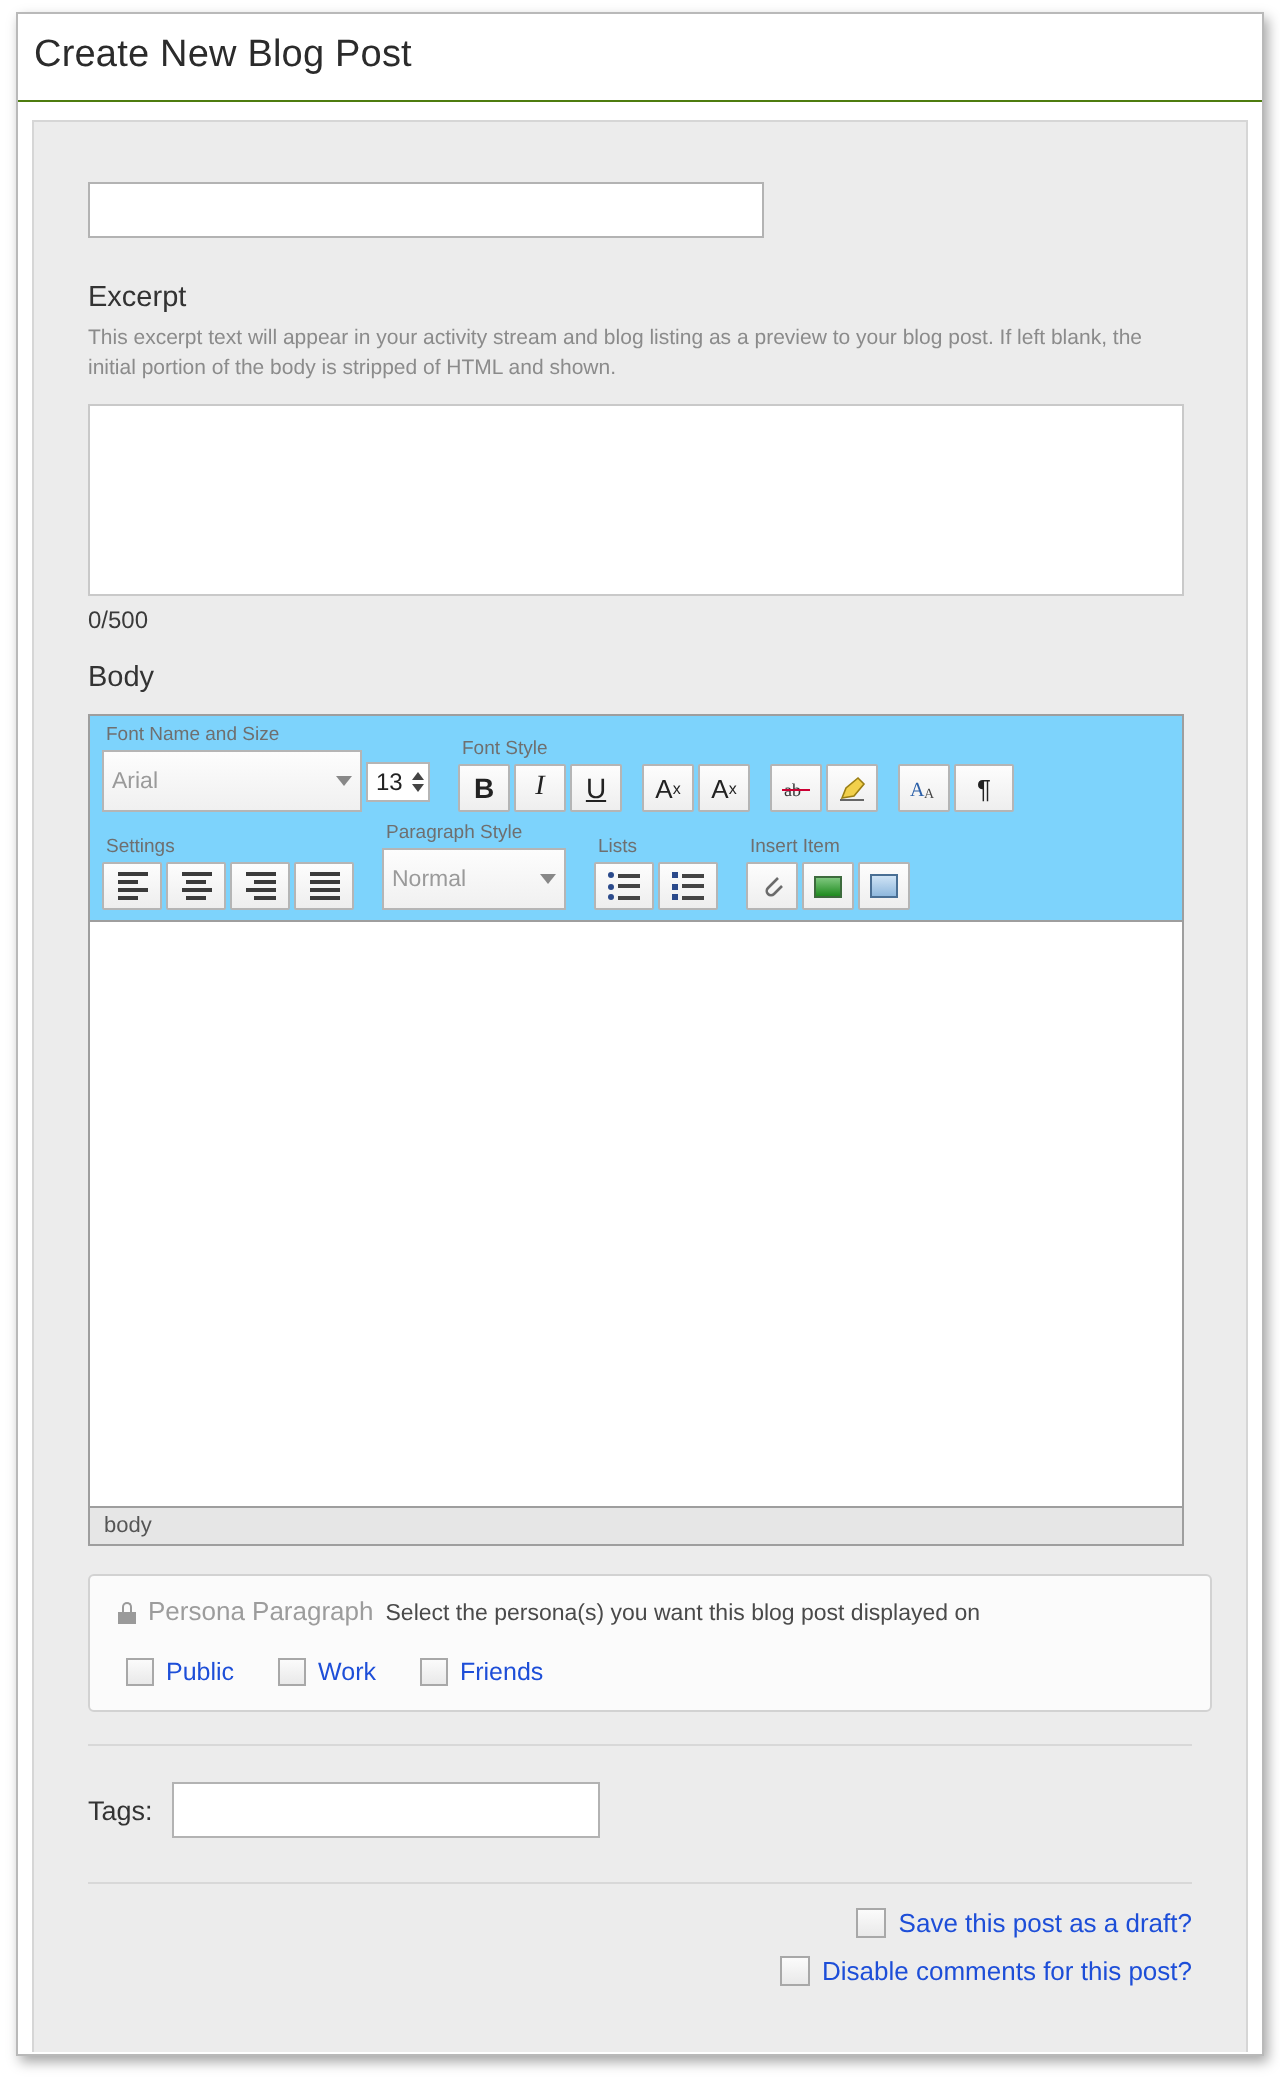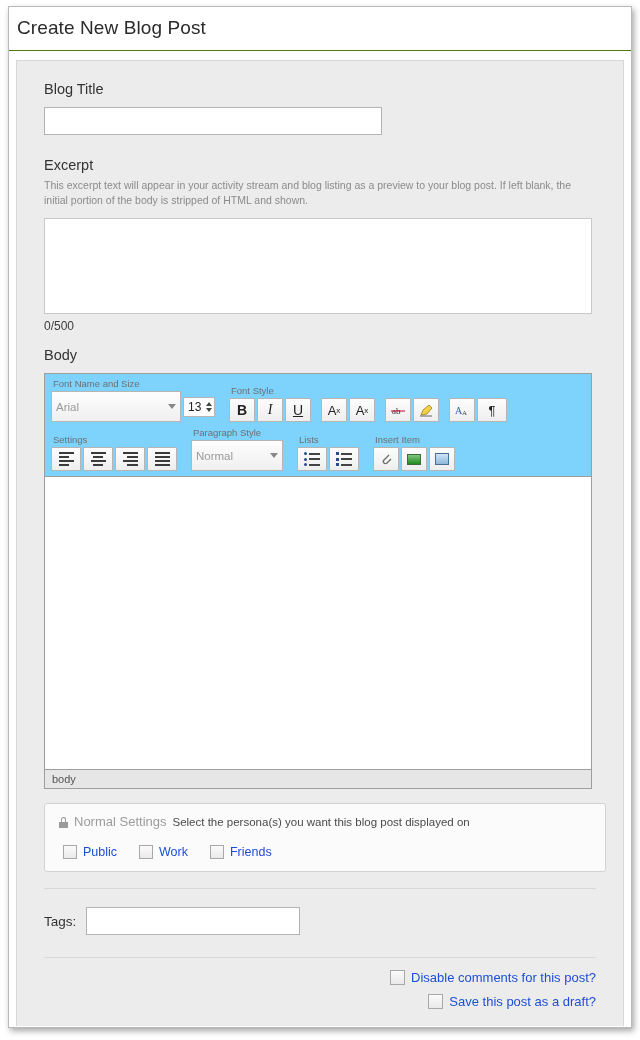--- a/index.html
+++ b/index.html
@@ -241,21 +241,20 @@
 <div class="page">
   <div class="window">
 
     <div class="titlebar">
       <h1>Create New Blog Post</h1>
     </div>
 
     <div class="content">
 
       <div class="field-block" style="padding-top:20px;">
-        <div class="label">Blog Title</div>
         <input class="title-input" type="text" placeholder="" style="">
       </div>
 
       <div class="field-block" style="padding-top:22px;">
         <div class="label">Excerpt</div>
         <p class="sublabel">This excerpt text will appear in your activity stream and blog listing as a preview to your blog post. If left blank, the initial portion of the body is stripped of HTML and shown.</p>
         <textarea class="excerpt-area" placeholder="" style=""></textarea>
         <div class="counter">0/500</div>
       </div>
 
@@ -426,21 +425,21 @@
           <div class="statusbar">body</div>
         </div>
       </div>
 
       <div class="persona">
         <div class="persona-head">
           <span class="lock">
               <b></b>
               <i></i>
             </span>
-          <span class="persona-title">Normal Settings</span>
+          <span class="persona-title">Persona Paragraph</span>
           <span class="persona-hint">Select the persona(s) you want this blog post displayed on</span>
         </div>
         <div class="persona-opts">
           <label class="chk-row">
             <span class="chk"></span>
             <span>Public</span>
           </label>
           <label class="chk-row">
             <span class="chk"></span>
             <span>Work</span>
@@ -457,23 +456,23 @@
       <div class="tags-row">
         <span class="tags-label">Tags:</span>
         <input class="tags-input" type="text" placeholder="" style="">
       </div>
 
       <div class="divider" style="margin-top:22px;"></div>
 
       <div class="bottom-checks">
         <label class="chk-row">
           <span class="chk"></span>
-          <span>Disable comments for this post?</span>
+          <span>Save this post as a draft?</span>
         </label>
         <label class="chk-row">
           <span class="chk"></span>
-          <span>Save this post as a draft?</span>
+          <span>Disable comments for this post?</span>
         </label>
       </div>
 
     </div>
   </div>
 </div>
 
 </body></html>

